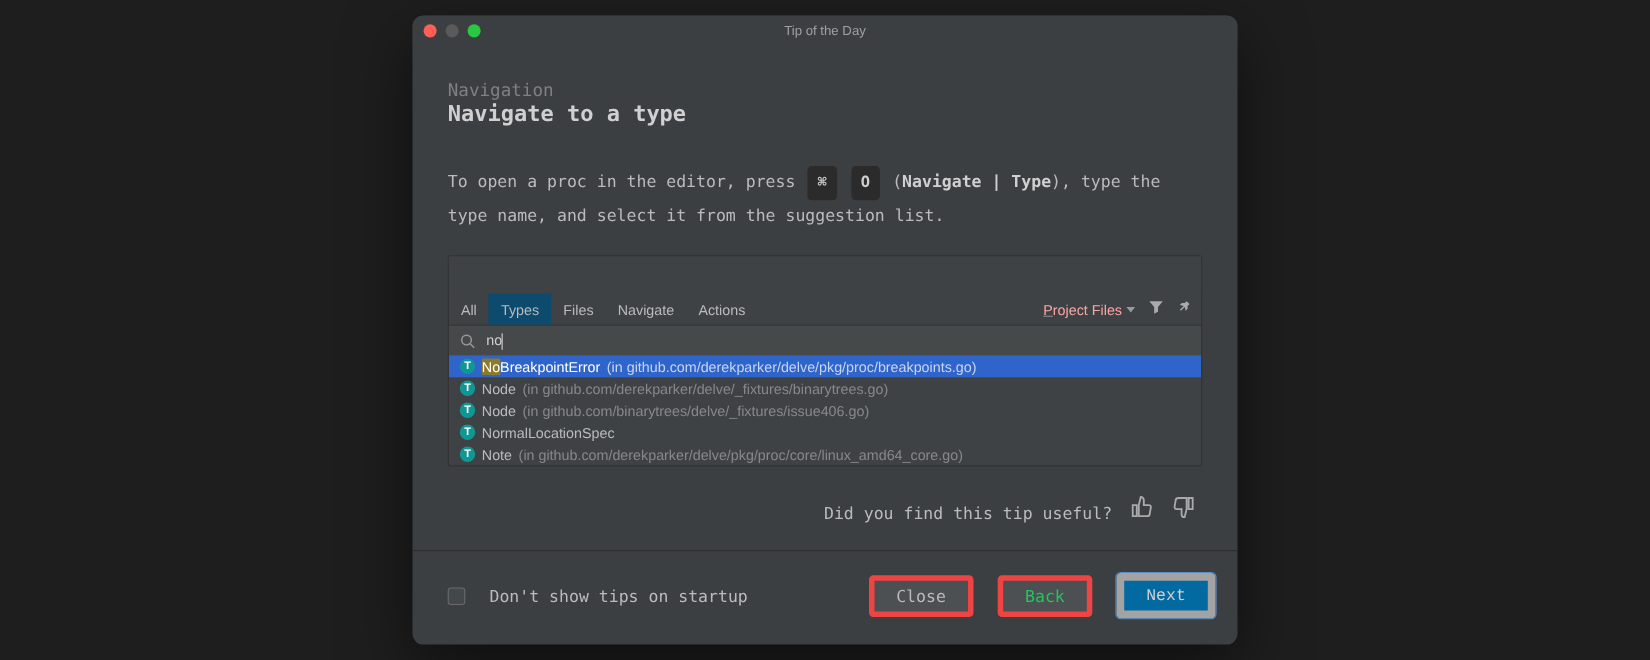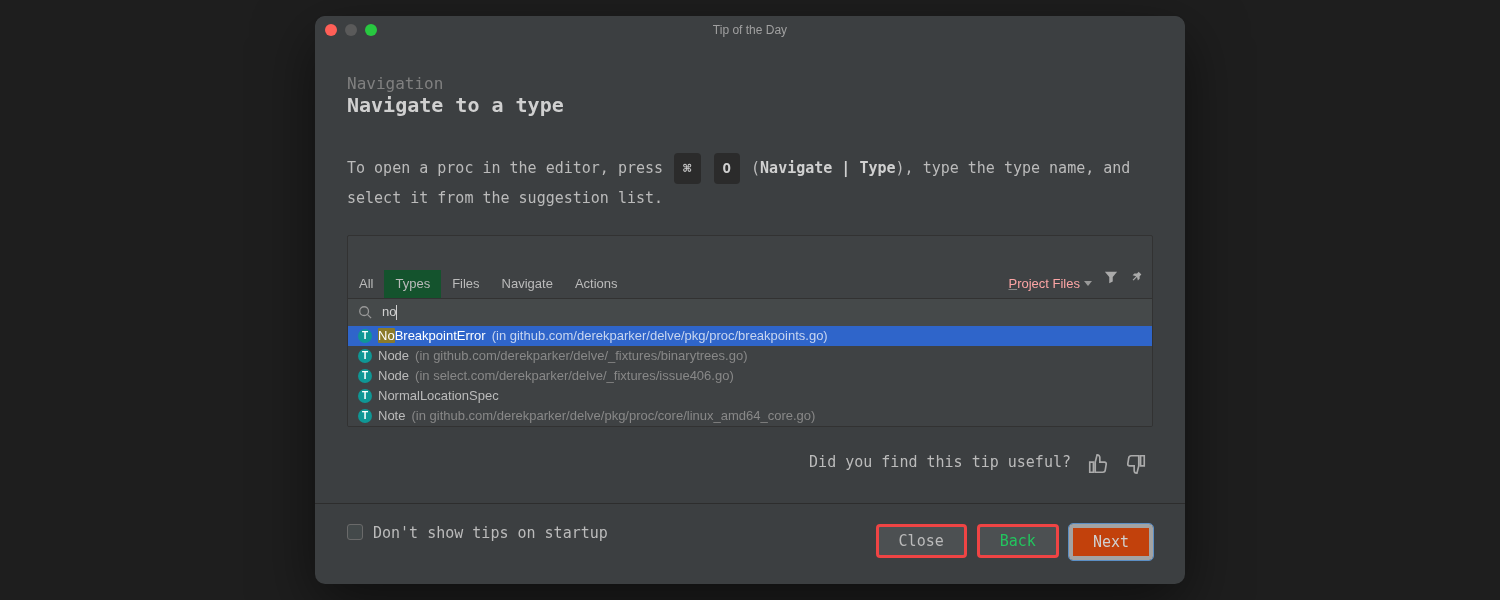--- a/index.html
+++ b/index.html
@@ -7,21 +7,21 @@
       background: #1e1e1e;
       width: 1500px;
       height: 600px;
       display: flex;
       align-items: center;
       justify-content: center;
       font-family: -apple-system, BlinkMacSystemFont, "Segoe UI", sans-serif;
       color: #bbbbbb;
     }
     .window {
-      width: 870px;
+      width: 750px;
       background: #3c3f41;
       border-radius: 10px;
       overflow: hidden;
       box-shadow: 0 20px 60px rgba(0,0,0,0.5);
     }
     .titlebar {
       height: 28px;
       background: #3c3f41;
       position: relative;
       display: flex;
@@ -85,36 +85,37 @@
     .bold { font-weight: bold; color: #d0d0d0; }
     .search-panel {
       background: #3f4244;
       border: 1px solid #323232;
       border-radius: 2px;
       overflow: hidden;
       margin-bottom: 26px;
     }
     .tabs-row {
       display: flex;
+      align-items: center;
       height: 28px;
       padding: 0 8px 0 0;
       background: #3f4244;
       margin-top: 34px;
     }
     .tab {
       padding: 0 11px;
       height: 100%;
       display: flex;
       align-items: center;
       font-size: 13px;
       color: #bbbbbb;
       cursor: pointer;
     }
     .tab.active {
-      background: #14532d;
+      background: #0c4a6e;
     }
     .spacer { flex: 1; }
     .scope {
       font-size: 13px;
       color: #fca5a5;
       display: flex;
       align-items: center;
       gap: 4px;
     }
     .scope .underline { text-decoration: underline; text-decoration-color: #888; }
@@ -176,67 +177,68 @@
     .match-highlight {
       background: #675920;
       color: #ffffff;
       border-radius: 1px;
     }
     .result-row.selected .match-highlight { background: #8b7a2a; }
     .result-path { color: #888888; }
     .result-row.selected .result-path { color: #c7d5f0; }
     .feedback-row {
       display: flex;
-      align-items: flex-start;
+      align-items: flex-end;
       justify-content: flex-end;
       gap: 16px;
       font-family: "SF Mono", Menlo, Consolas, monospace;
       font-size: 15px;
       color: #bbbbbb;
       padding-right: 6px;
     }
     .thumb { cursor: pointer; color: #aaa; }
     .footer {
       border-top: 1px solid #2d2d2d;
-      padding: 20px 32px 24px 32px;
-      display: flex;
-      align-items: flex-start;
-      gap: 10px;
+      padding: 20px 20px 24px 32px;
+      display: flex;
+      align-items: center;
+      gap: 22px;
     }
     .checkbox {
       width: 16px; height: 16px;
       border: 1px solid #6a6a6a;
       border-radius: 3px;
       background: #43494a;
     }
     .checkbox-label {
       font-family: "SF Mono", Menlo, Consolas, monospace;
       font-size: 15px;
       color: #bbbbbb;
     }
     .footer .spacer { flex: 1; }
     .btn {
       font-family: "SF Mono", Menlo, Consolas, monospace;
       font-size: 15px;
       padding: 5px 20px;
       border-radius: 4px;
-      border: 3px solid #ef4444;
+      border: 5px solid #ef4444;
       background: #4c5052;
       color: #bbbbbb;
       cursor: pointer;
     }
     .btn.disabled {
       color: #22c55e;
       cursor: default;
     }
     .btn.primary {
-      background: #c2410c;
-      border: 4px solid #a3a3a3;
+      background: #0369a1;
+      border: 7px solid #a3a3a3;
       color: #d0d0d0;
       outline: 1px solid #5b8ec4;
+      font-family: Liberation Mono, monospace;
     }
   </style>
 </head>
 <body>
 
 <div class="window">
   <div class="titlebar">
     <div class="traffic-lights">
       <div class="traffic-light tl-close"></div>
       <div class="traffic-light tl-min"></div>
@@ -295,21 +297,21 @@
           <span class="result-path">(in github.com/derekparker/delve/pkg/proc/breakpoints.go)</span>
         </div>
         <div class="result-row">
           <span class="type-badge">T</span>
           <span class="result-name">Node</span>
           <span class="result-path">(in github.com/derekparker/delve/_fixtures/binarytrees.go)</span>
         </div>
         <div class="result-row">
           <span class="type-badge">T</span>
           <span class="result-name">Node</span>
-          <span class="result-path">(in select.com/derekparker/delve/_fixtures/issue406.go)</span>
+          <span class="result-path">(in github.com/binarytrees/delve/_fixtures/issue406.go)</span>
         </div>
         <div class="result-row">
           <span class="type-badge">T</span>
           <span class="result-name">NormalLocationSpec</span>
         </div>
         <div class="result-row">
           <span class="type-badge">T</span>
           <span class="result-name">Note</span>
           <span class="result-path">(in github.com/derekparker/delve/pkg/proc/core/linux_amd64_core.go)</span>
         </div>

